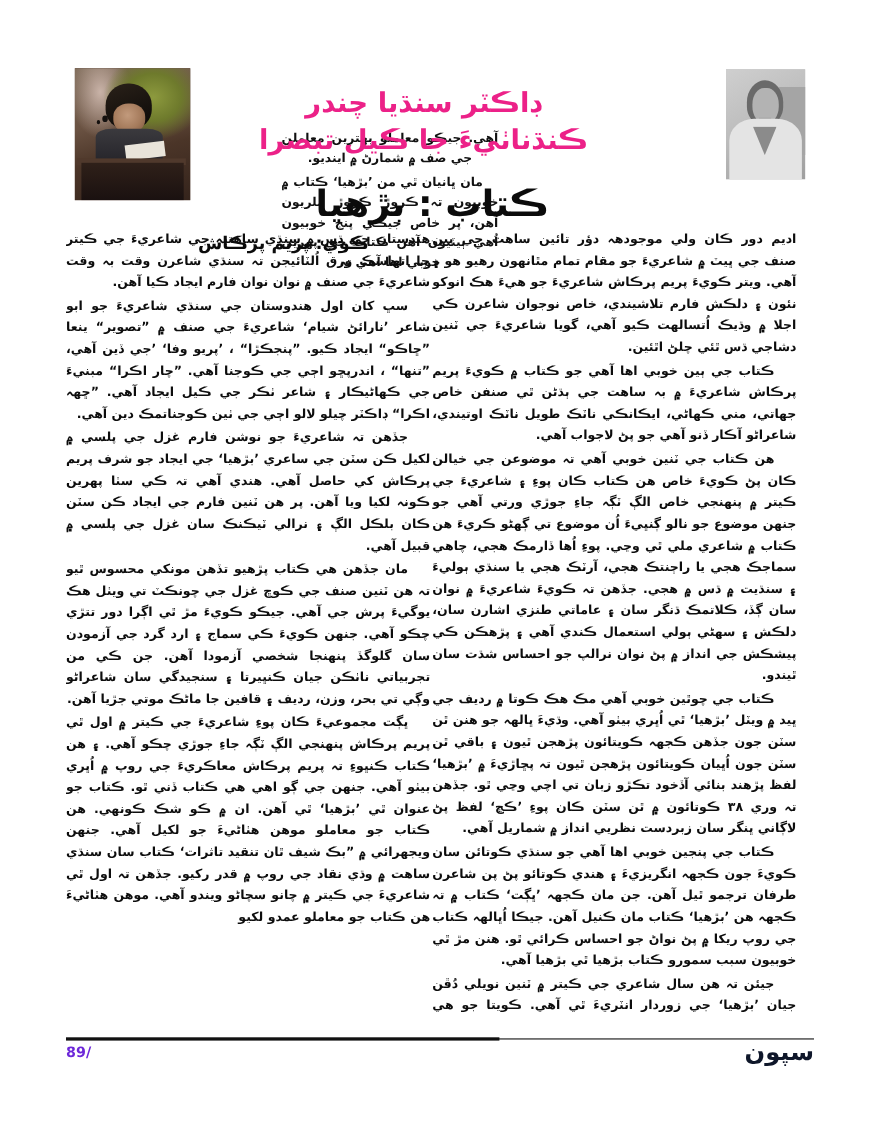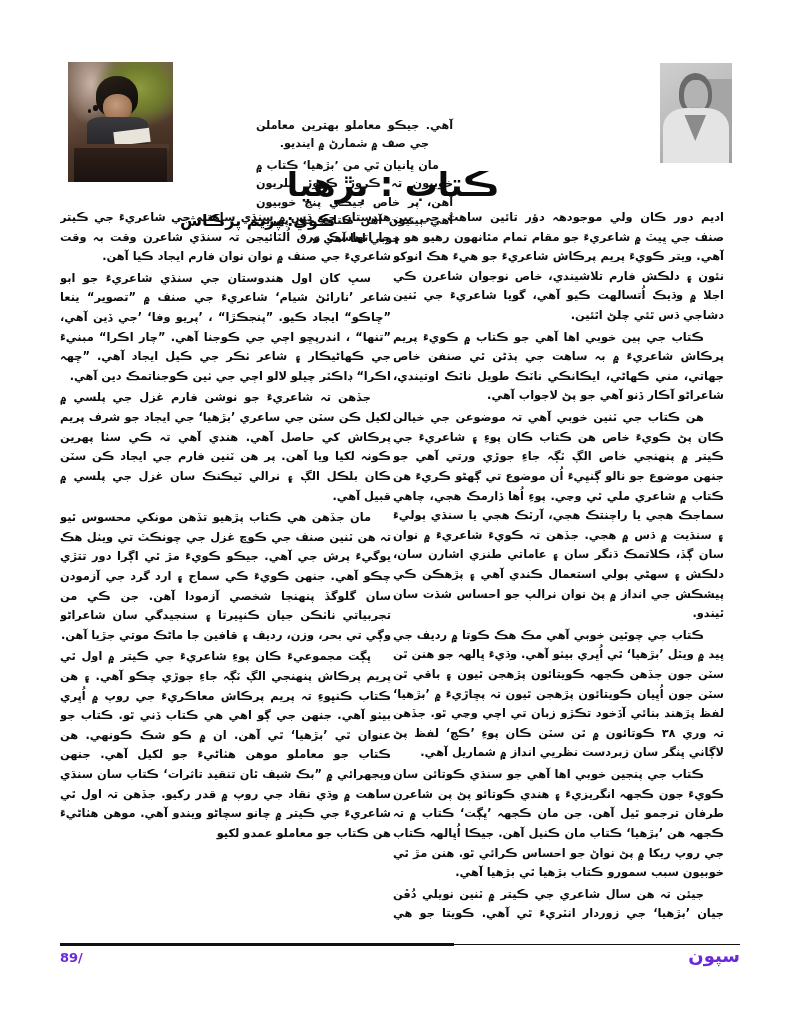--- a/index.html
+++ b/index.html
@@ -291,23 +291,23 @@
     top: 7px;
     font-size: 13px;
     font-weight: bold;
     direction: ltr;
     color: #6d28d9;
   }
   .magazine-name {
     position: absolute;
     right: 0;
     top: 2px;
-    font-size: 18px;
-    font-weight: bold;
-    color: #6d28d9;
+    font-size: 22px;
+    font-weight: bold;
+    color: #0f172a;
     letter-spacing: 0.5px;
   }
 </style>
 </head>
 <body>
 
 <div class="page">
 
   <div class="header">
 
@@ -320,20 +320,24 @@
       <div class="paper"></div>
       <div class="podium-top"></div>
       <div class="podium"></div>
     </div>
 
     <div class="intro-col">
       <p>آهي. جيڪو معاملو بهترين معاملن جي صف ۾ شمارڻ ۾ اينديو.</p>
       <p class="indent">مان ڀانيان ٿي من ’بڙهيا‘ ڪتاب ۾ خوبيون تہ ڪروڙ ڪروڙ ملريون آهن، پر خاص جيڪي پنج خوبيون اُهي ٻيٽيون آهن ڪتاب جي پهرين خوبي اها آهي تہ</p>
     </div>
 
+    <div class="masthead">
+      <div>ڊاڪٽر سنڌيا چندر</div>
+      <div>ڪنڌناٺيءَ جا ڪيل تبصرا</div>
+    </div>
 
     <div class="photo-right">
       <div class="bg"></div>
       <div class="chairback"></div>
       <div class="hair"></div>
       <div class="face"></div>
       <div class="neck"></div>
       <div class="shawl"></div>
       <div class="vneck"></div>
     </div>

